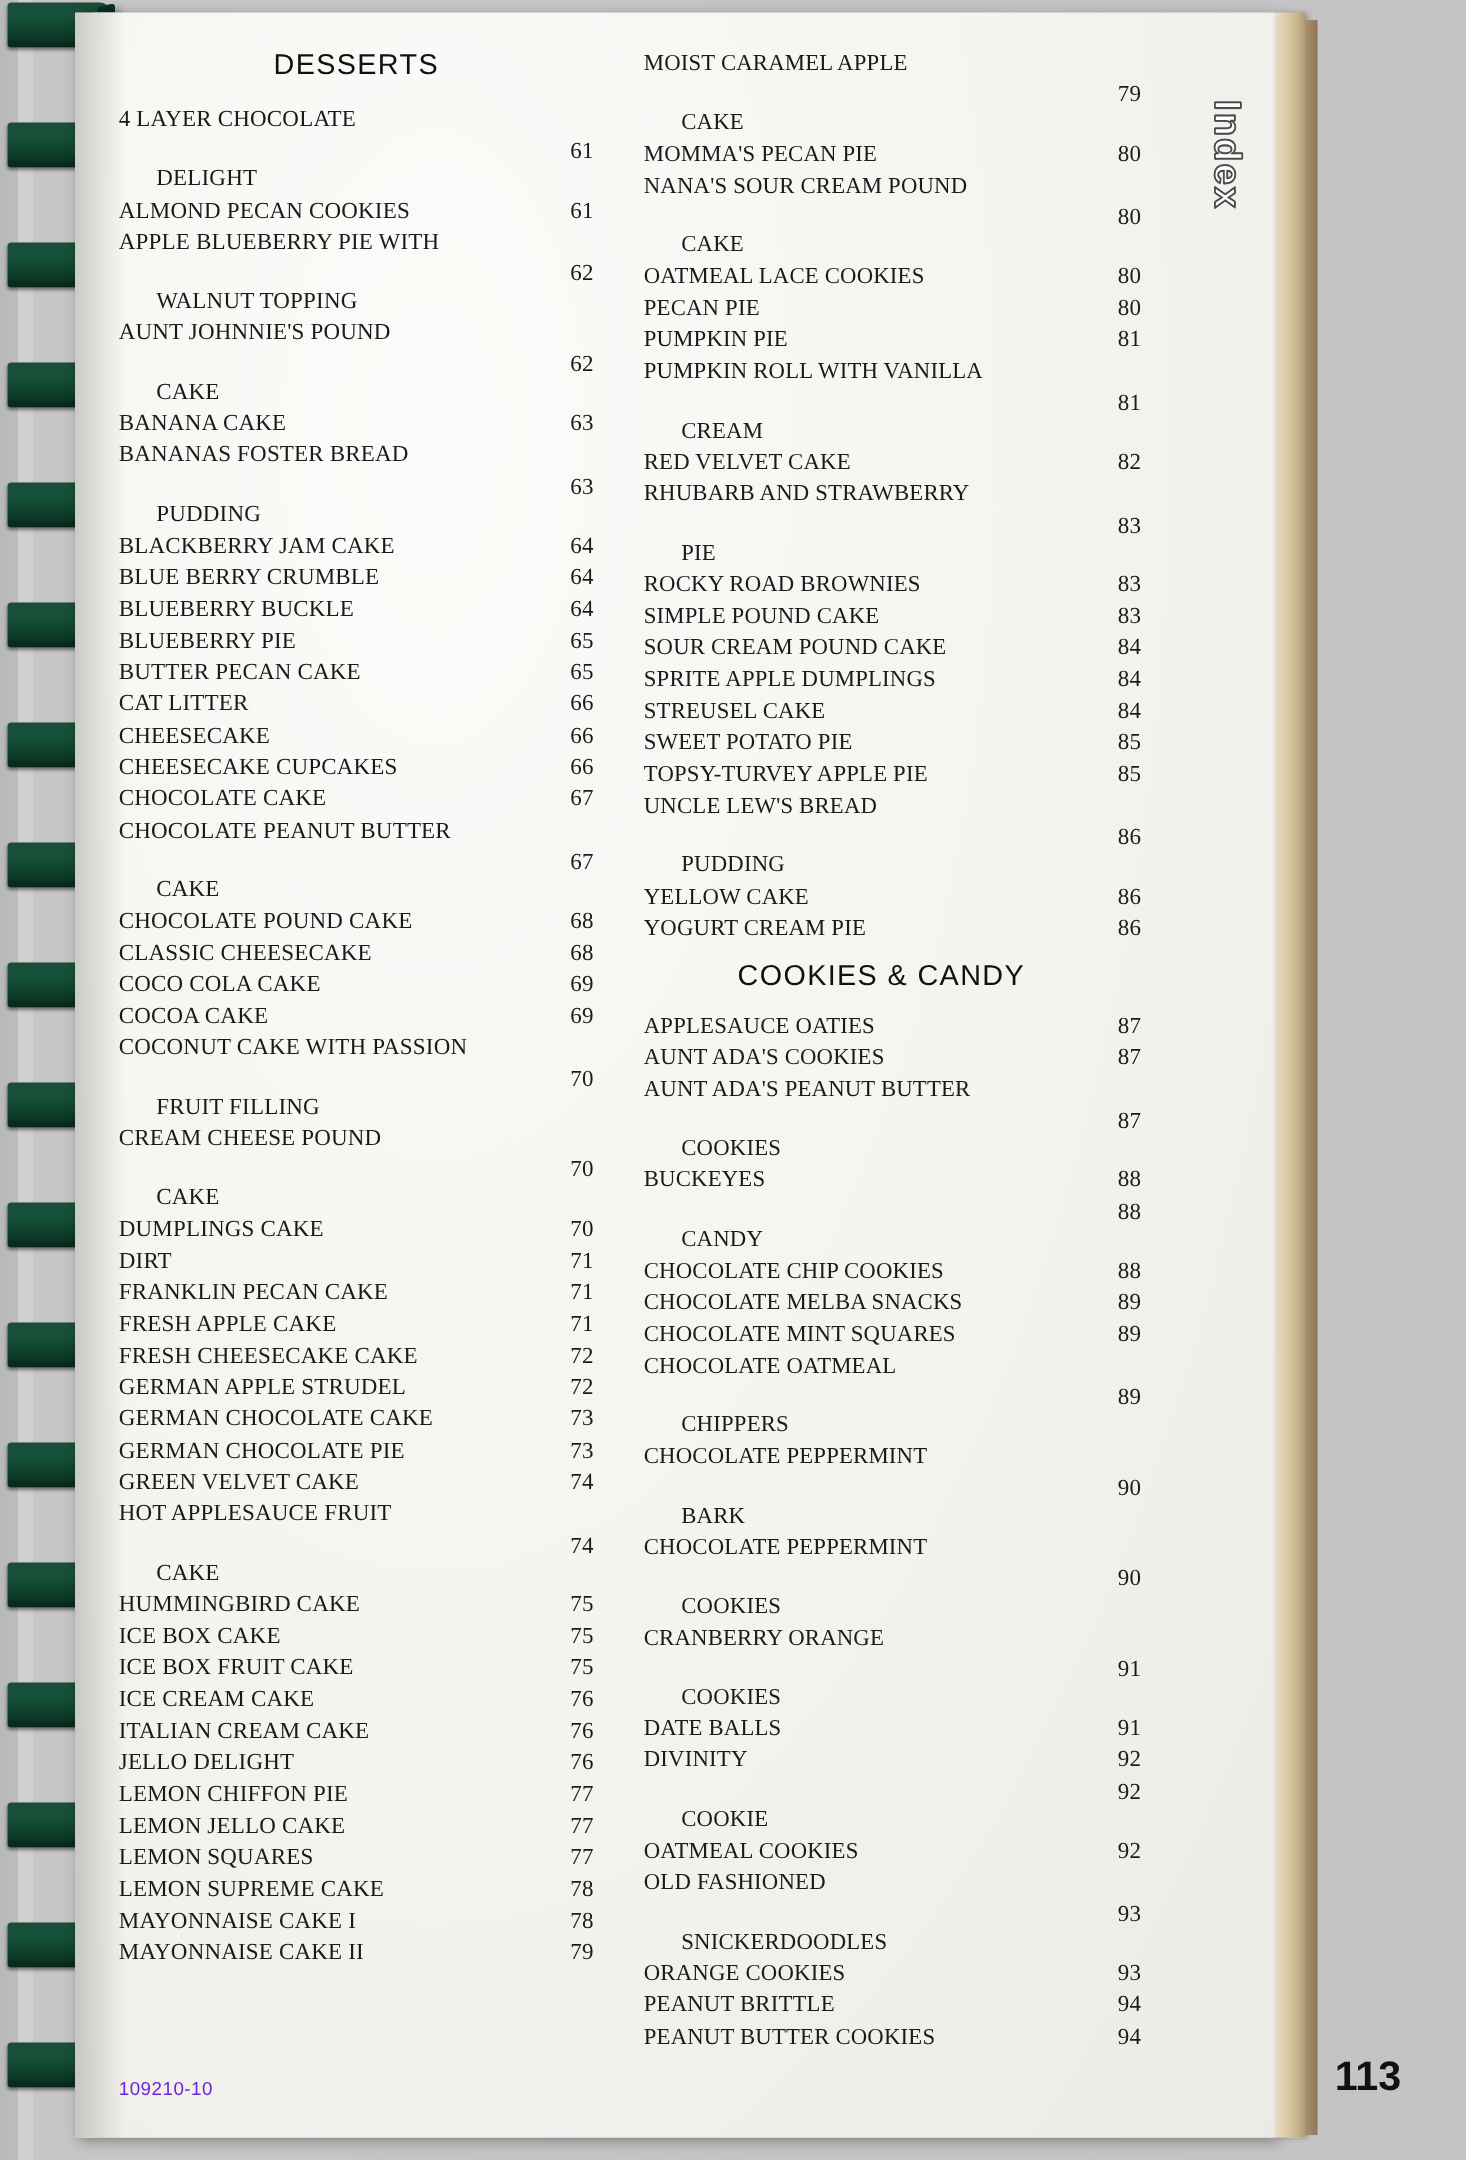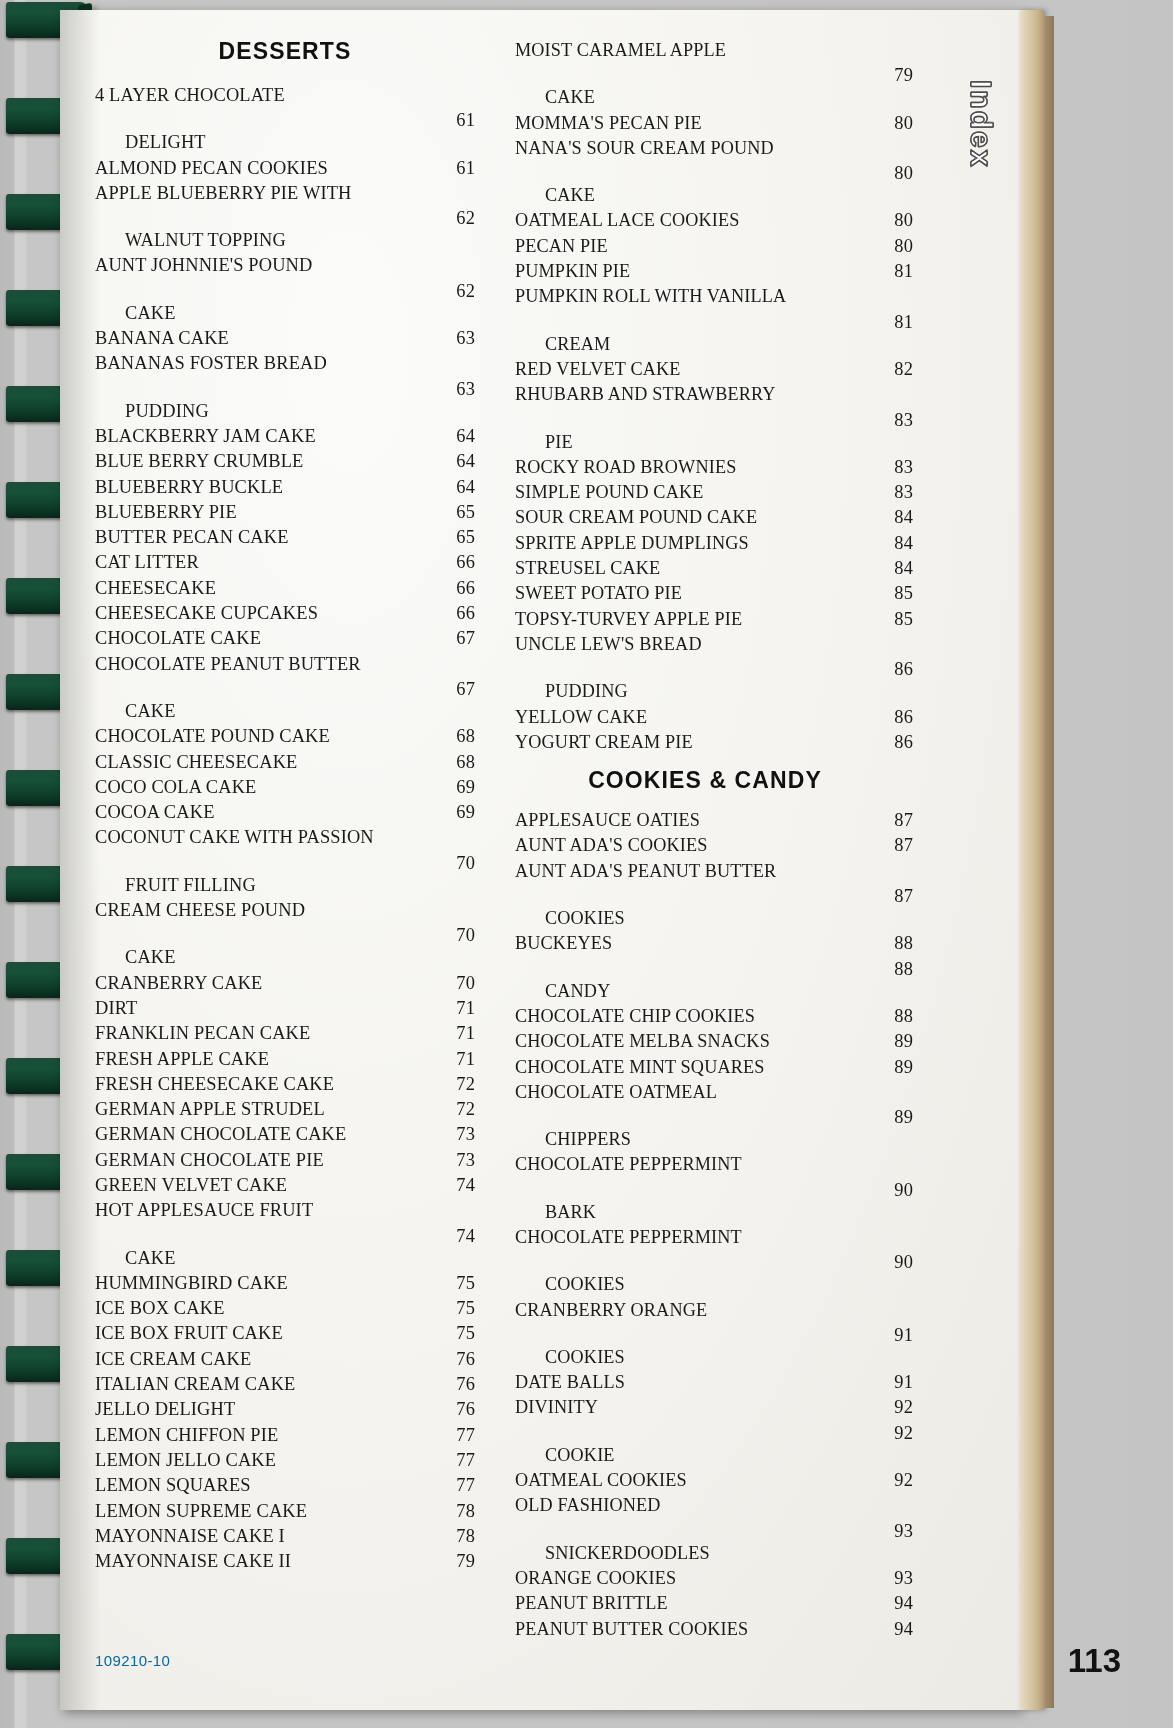--- a/index.html
+++ b/index.html
@@ -116,21 +116,21 @@
     top: 0;
     width: 380px;
   }
   #col-left  { left: 0; }
   #col-right { left: 420px; }
 
   h2.section {
     margin: 0 0 18px 0;
     text-align: center;
     font-size: 23px;
-    font-weight: bold;
+    font-weight: normal;
     letter-spacing: 1.1px;
     color: #111;
     font-family: "Liberation Sans", sans-serif;
   }
   h2.section.mid {
     margin-top: 12px;
     margin-bottom: 14px;
   }
 
   ul.entries {
@@ -192,23 +192,23 @@
        0 1px 0 #6b6b6b,
        0 -1px 0 #6b6b6b;
     white-space: nowrap;
     font-family: "Liberation Sans", sans-serif;
   }
 
   
   #footer-code {
     position: absolute;
     left: 95px;
-    bottom: 59px;
+    bottom: 48px;
     font-size: 15px;
-    color: #0369a1;
+    color: #6d28d9;
     letter-spacing: .4px;
   }
   #footer-page {
     position: absolute;
     right: 52px;
     bottom: 48px;
     font-size: 33px;
     font-weight: bold;
     color: #111;
   }
@@ -343,21 +343,21 @@
         <li><span class="title">CHOCOLATE PEANUT BUTTER</span><span class="pg"></span></li>
         <li><span class="title indent">CAKE</span><span class="pg">67</span></li>
         <li><span class="title">CHOCOLATE POUND CAKE</span><span class="pg">68</span></li>
         <li><span class="title">CLASSIC CHEESECAKE</span><span class="pg">68</span></li>
         <li><span class="title">COCO COLA CAKE</span><span class="pg">69</span></li>
         <li><span class="title">COCOA CAKE</span><span class="pg">69</span></li>
         <li><span class="title">COCONUT CAKE WITH PASSION</span><span class="pg"></span></li>
         <li><span class="title indent">FRUIT FILLING</span><span class="pg">70</span></li>
         <li><span class="title">CREAM CHEESE POUND</span><span class="pg"></span></li>
         <li><span class="title indent">CAKE</span><span class="pg">70</span></li>
-        <li><span class="title">CRANBERRY CAKE</span><span class="pg">70</span></li>
+        <li><span class="title">DUMPLINGS CAKE</span><span class="pg">70</span></li>
         <li><span class="title">DIRT</span><span class="pg">71</span></li>
         <li><span class="title">FRANKLIN PECAN CAKE</span><span class="pg">71</span></li>
         <li><span class="title">FRESH APPLE CAKE</span><span class="pg">71</span></li>
         <li><span class="title">FRESH CHEESECAKE CAKE</span><span class="pg">72</span></li>
         <li><span class="title">GERMAN APPLE STRUDEL</span><span class="pg">72</span></li>
         <li><span class="title">GERMAN CHOCOLATE CAKE</span><span class="pg">73</span></li>
         <li><span class="title">GERMAN CHOCOLATE PIE</span><span class="pg">73</span></li>
         <li><span class="title">GREEN VELVET CAKE</span><span class="pg">74</span></li>
         <li><span class="title">HOT APPLESAUCE FRUIT</span><span class="pg"></span></li>
         <li><span class="title indent">CAKE</span><span class="pg">74</span></li>

